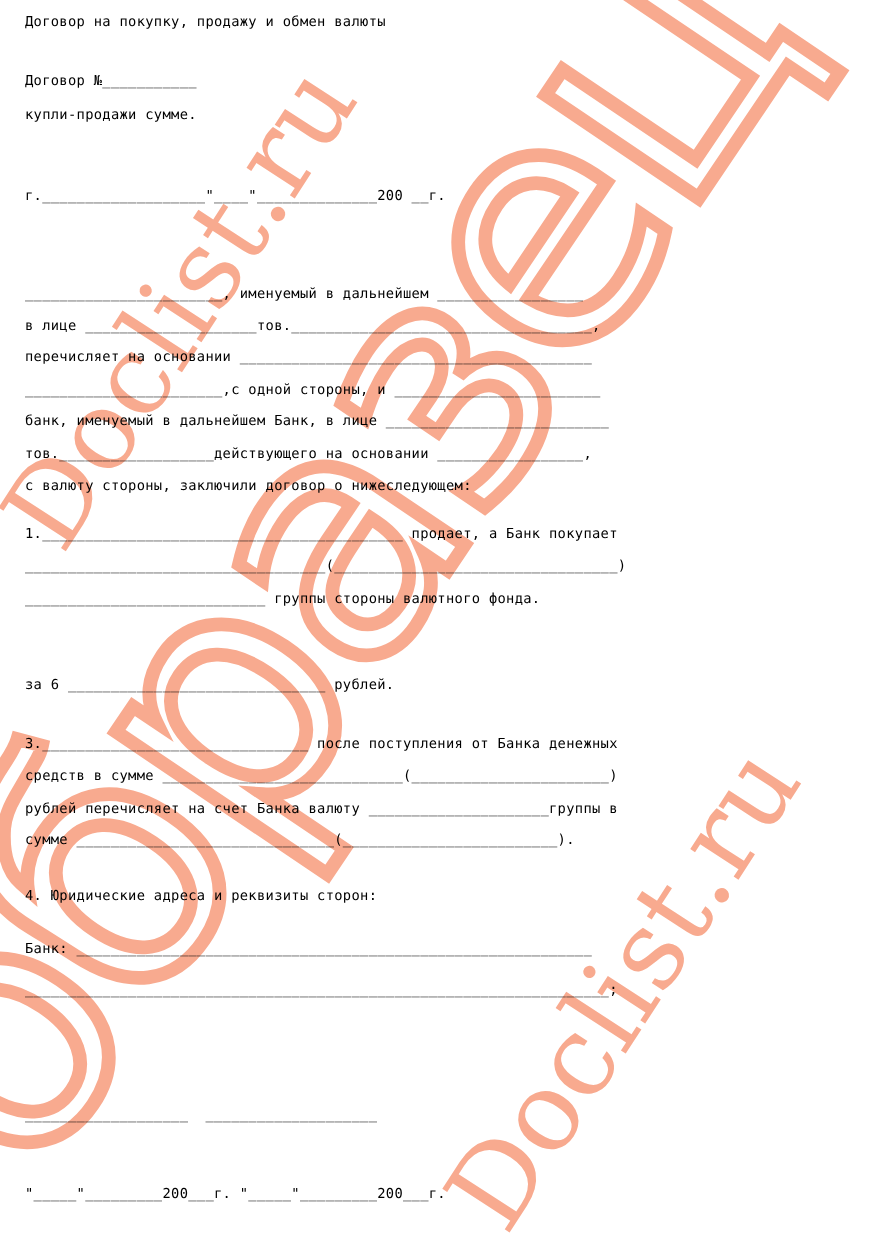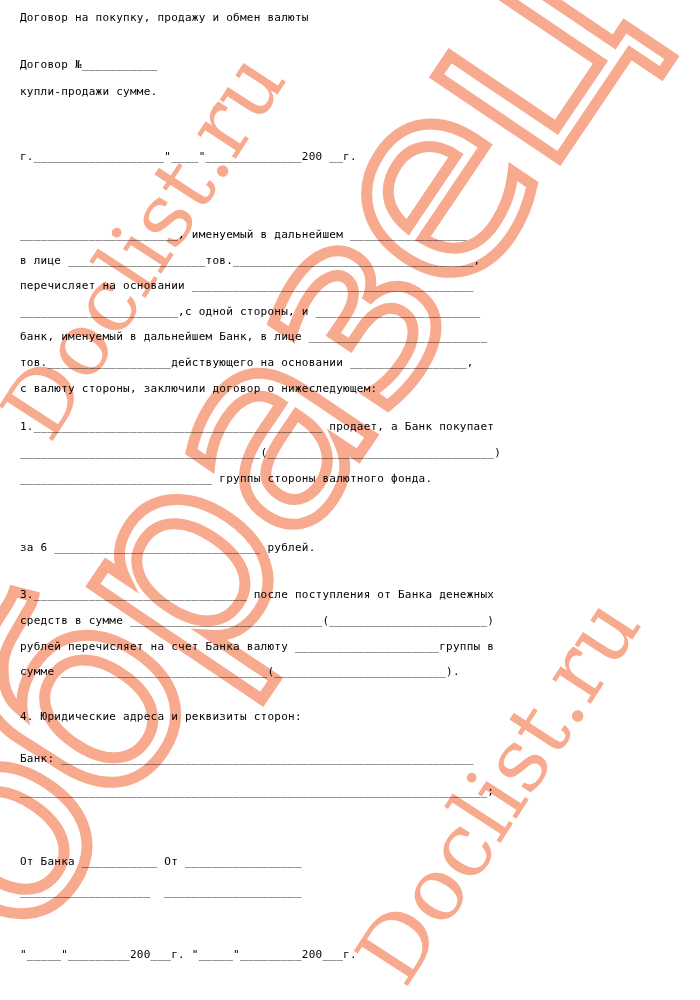--- a/index.html
+++ b/index.html
@@ -78,18 +78,17 @@
     <div class="ln" style="top:445px">___________________________________(_________________________________)</div>
     <div class="ln" style="top:471px">____________________________ группы стороны валютного фонда.</div>
     <div class="ln" style="top:540px">за 6 ______________________________ рублей.</div>
     <div class="ln" style="top:587px">3._______________________________ после поступления от Банка денежных</div>
     <div class="ln" style="top:613px">средств в сумме ____________________________(_______________________)</div>
     <div class="ln" style="top:639px">рублей перечисляет на счет Банка валюту _____________________группы в</div>
     <div class="ln" style="top:664px">сумме ______________________________(_________________________).</div>
     <div class="ln" style="top:709px">4. Юридические адреса и реквизиты сторон:</div>
     <div class="ln" style="top:751px">Банк: ____________________________________________________________</div>
     <div class="ln" style="top:784px">____________________________________________________________________;</div>
-    <div class="ln" style="top:854px">От Банка ___________ От _________________</div>
     <div class="ln" style="top:884px">___________________  ____________________</div>
     <div class="ln" style="top:947px">"_____"_________200___г. "_____"_________200___г.</div>
   </div>
 
 </div>
 
 </body></html>

